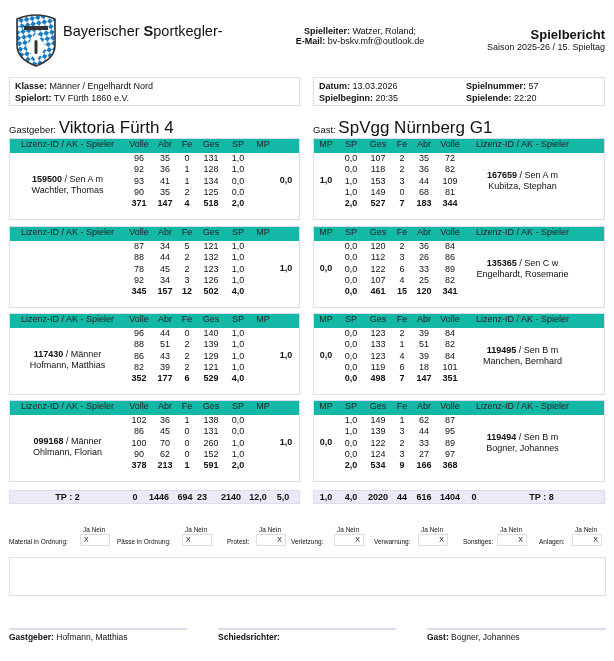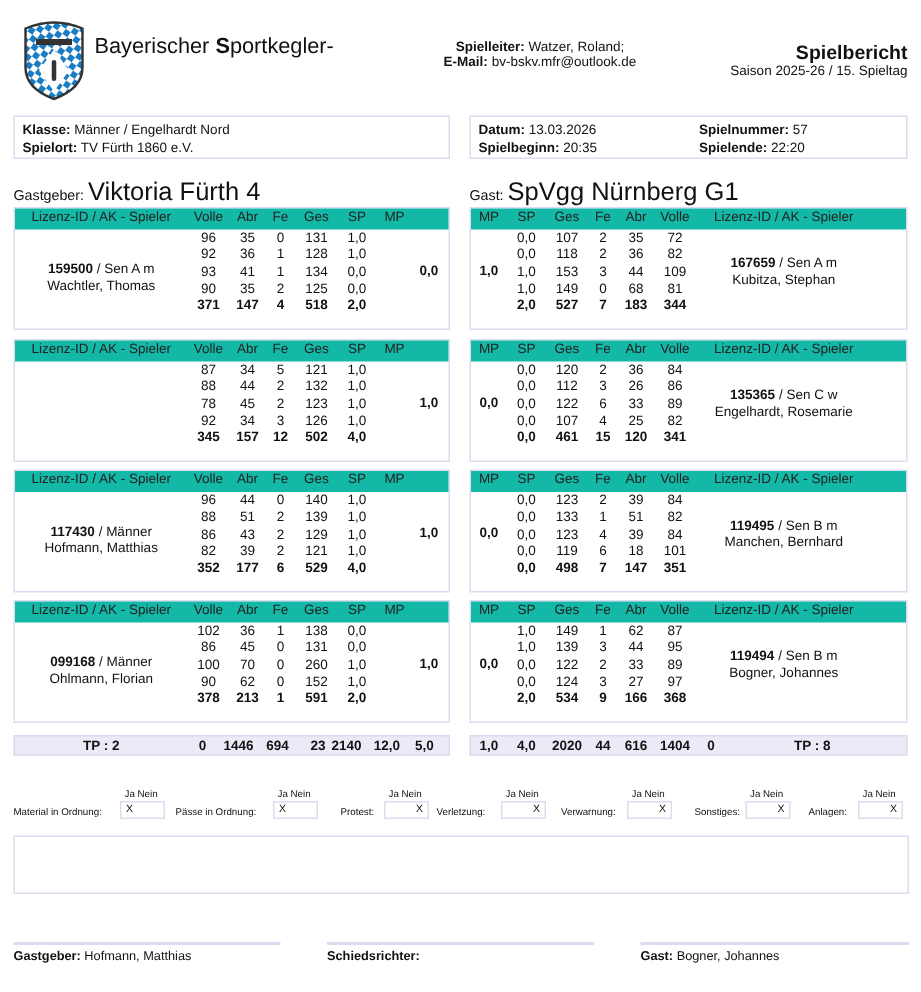--- a/index.html
+++ b/index.html
@@ -561,21 +561,21 @@
         <div class="mpval" style="left:0; width:24px; top:22px;">0,0</div>
       </div>
     </div>
   </div>
 
 <div class="abs total-bar" style="left:9px; top:490px; width:291px;">
   <span style="width:115px; text-align:center;">TP : 2</span>
   <span style="width:20px; text-align:center;">0</span>
   <span style="width:28px; text-align:center;">1446</span>
   <span style="width:24px; text-align:center;">694</span>
-  <span style="width:20px; text-align:right;">23</span>
+  <span style="width:20px; text-align:left;">23</span>
   <span style="width:28px; text-align:center;">2140</span>
   <span style="width:26px; text-align:center;">12,0</span>
   <span style="width:24px; text-align:center;">5,0</span>
 </div>
 <div class="abs total-bar" style="left:313px; top:490px; width:292px;">
   <span style="width:24px; text-align:center;">1,0</span>
   <span style="width:26px; text-align:center;">4,0</span>
   <span style="width:28px; text-align:center;">2020</span>
   <span style="width:20px; text-align:center;">44</span>
   <span style="width:24px; text-align:center;">616</span>

